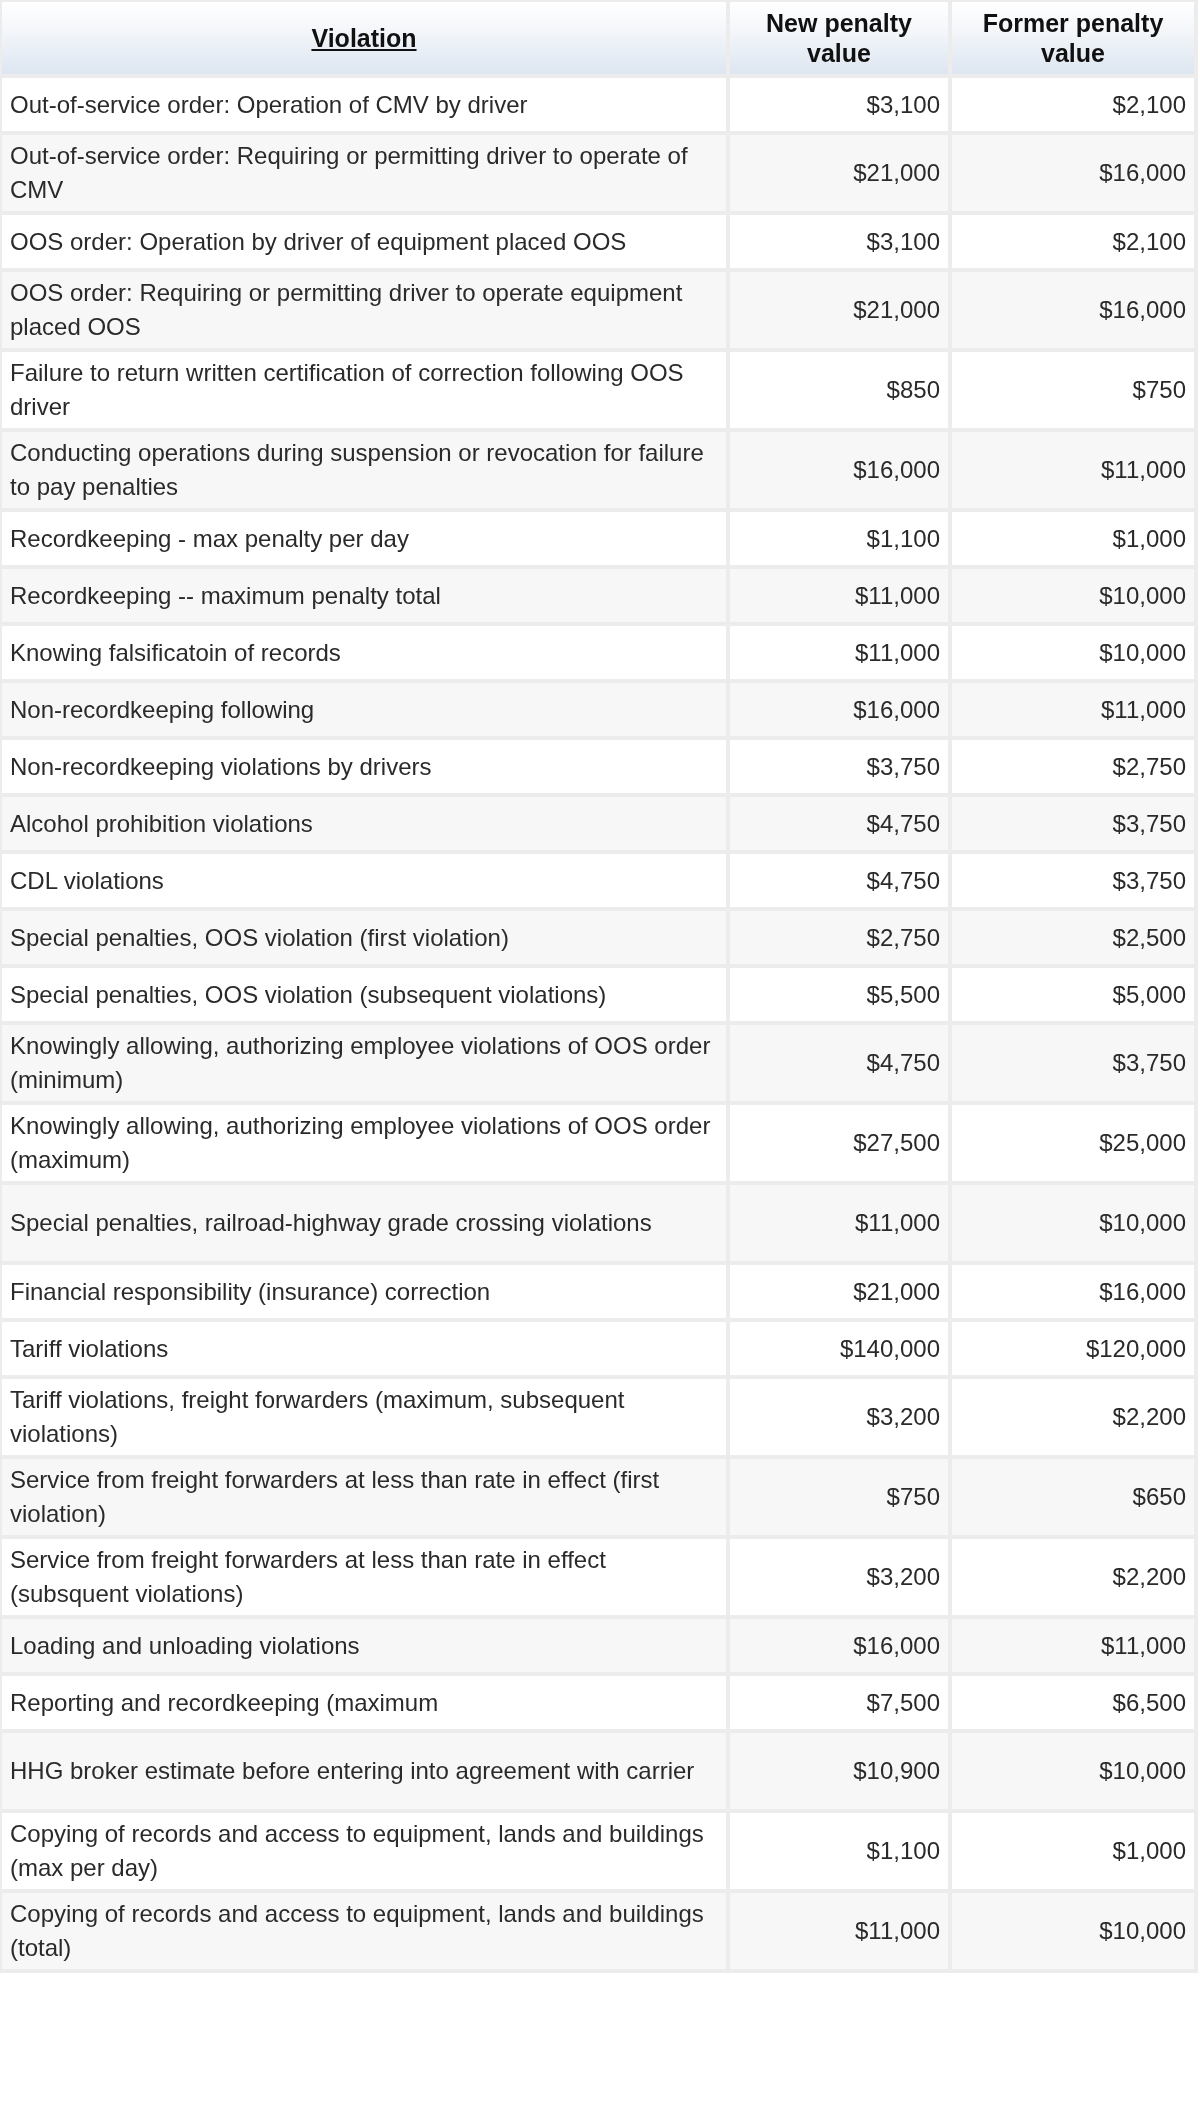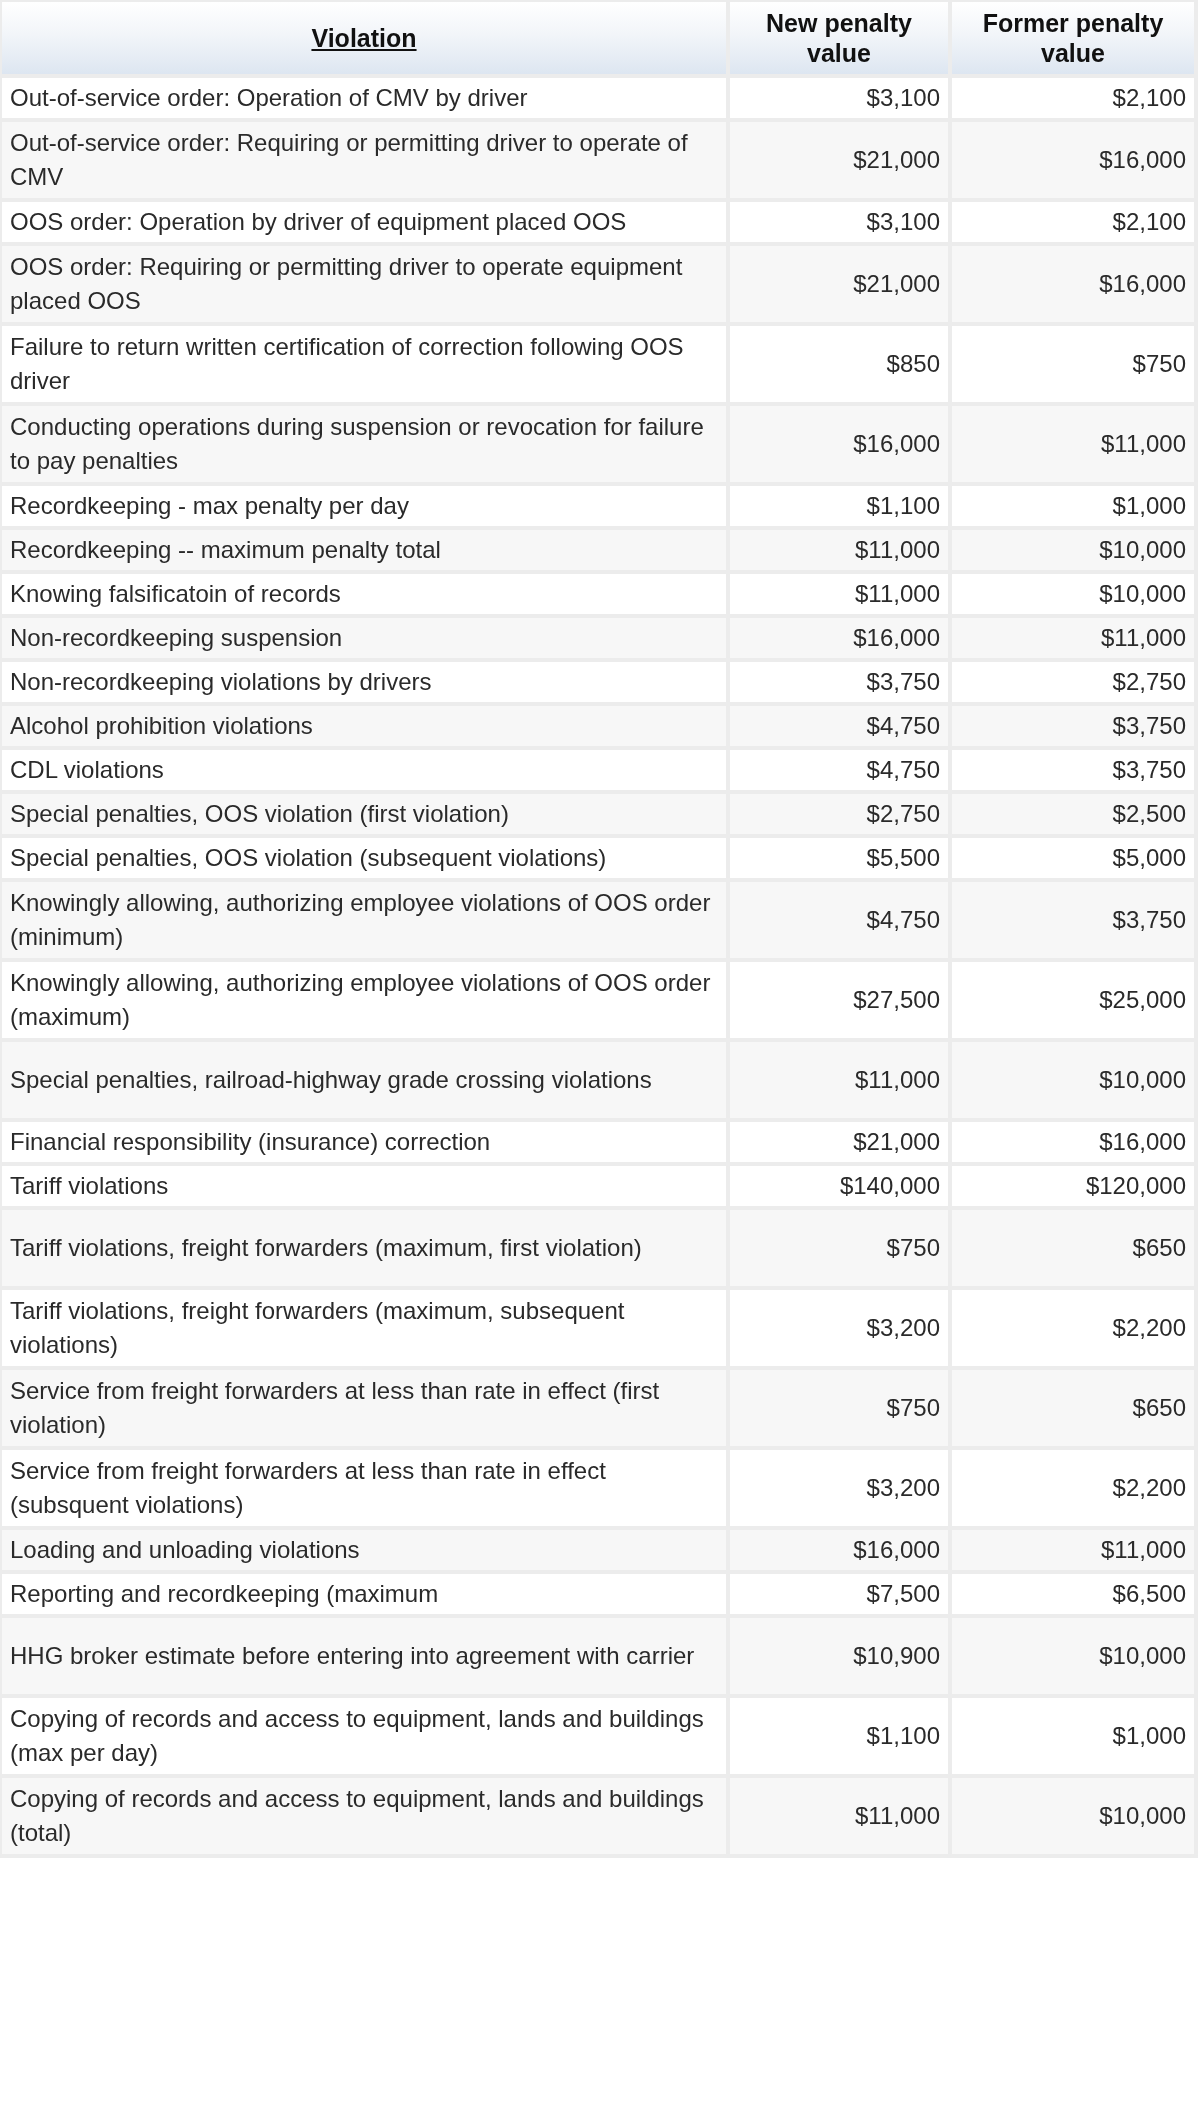--- a/index.html
+++ b/index.html
@@ -27,21 +27,21 @@
   th.col-violation { width: 712px; text-decoration: underline; }
   th.col-new { width: 206px; }
   th.col-former { width: 230px; }
   td {
     padding: 0 8px;
     line-height: 34px;
     vertical-align: middle;
   }
   td.v { text-align: left; }
   td.n { text-align: right; white-space: nowrap; }
-  tr.single td { height: 40px; margin-left: 48px; }
+  tr.single td { height: 53px; margin-left: 48px; }
   tr.double td { height: 76px; }
   tr.odd td { background: #ffffff; }
   tr.even td { background: #f7f7f7; }
   table.penalties { background: #ececec; }
   tbody { background: #ececec; }
 </style>
 </head>
 <body>
 
 <table class="penalties">
@@ -92,21 +92,21 @@
     <td class="v">Recordkeeping -- maximum penalty total</td>
     <td class="n">$11,000</td>
     <td class="n">$10,000</td>
   </tr>
       <tr class="single odd">
     <td class="v">Knowing falsificatoin of records</td>
     <td class="n">$11,000</td>
     <td class="n">$10,000</td>
   </tr>
       <tr class="single even">
-    <td class="v">Non-recordkeeping suspension</td>
+    <td class="v">Non-recordkeeping following</td>
     <td class="n">$16,000</td>
     <td class="n">$11,000</td>
   </tr>
       <tr class="single odd">
     <td class="v">Non-recordkeeping violations by drivers</td>
     <td class="n">$3,750</td>
     <td class="n">$2,750</td>
   </tr>
       <tr class="single even">
     <td class="v">Alcohol prohibition violations</td>
@@ -146,25 +146,20 @@
       <tr class="single odd">
     <td class="v">Financial responsibility (insurance) correction</td>
     <td class="n">$21,000</td>
     <td class="n">$16,000</td>
   </tr>
       <tr class="single odd">
     <td class="v">Tariff violations</td>
     <td class="n">$140,000</td>
     <td class="n">$120,000</td>
   </tr>
-      <tr class="double even">
-    <td class="v">Tariff violations, freight forwarders (maximum, first violation)</td>
-    <td class="n">$750</td>
-    <td class="n">$650</td>
-  </tr>
       <tr class="double odd">
     <td class="v">Tariff violations, freight forwarders (maximum, subsequent violations)</td>
     <td class="n">$3,200</td>
     <td class="n">$2,200</td>
   </tr>
       <tr class="double even">
     <td class="v">Service from freight forwarders at less than rate in effect (first violation)</td>
     <td class="n">$750</td>
     <td class="n">$650</td>
   </tr>

